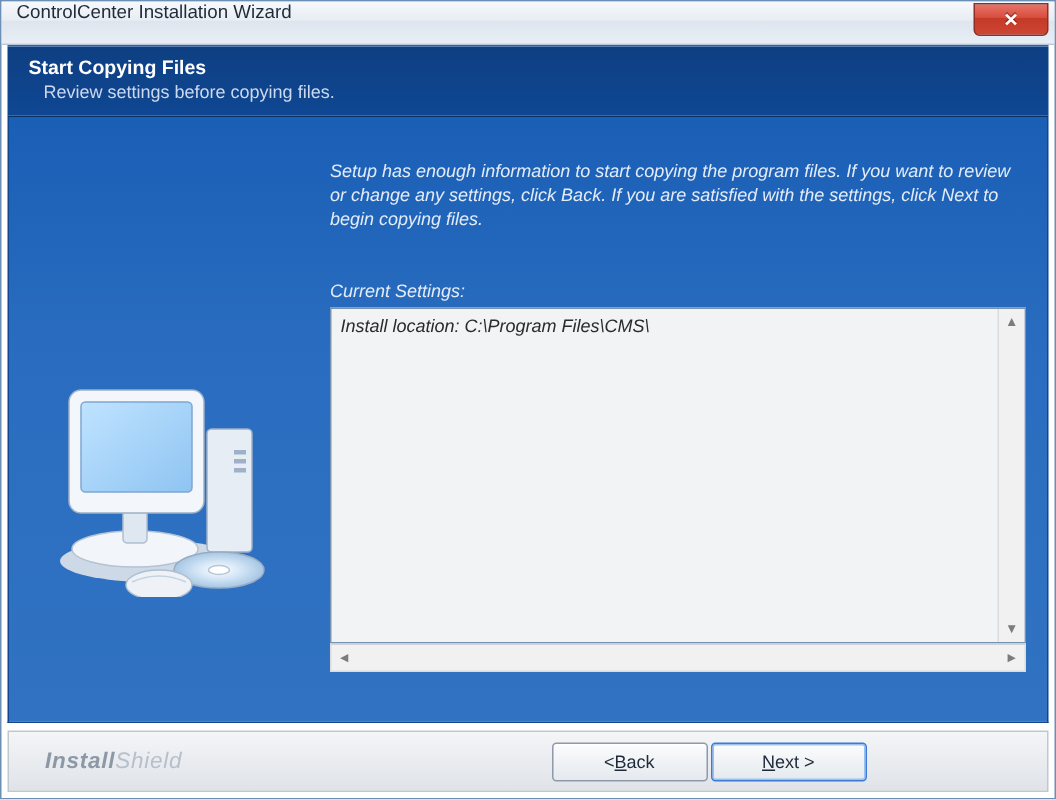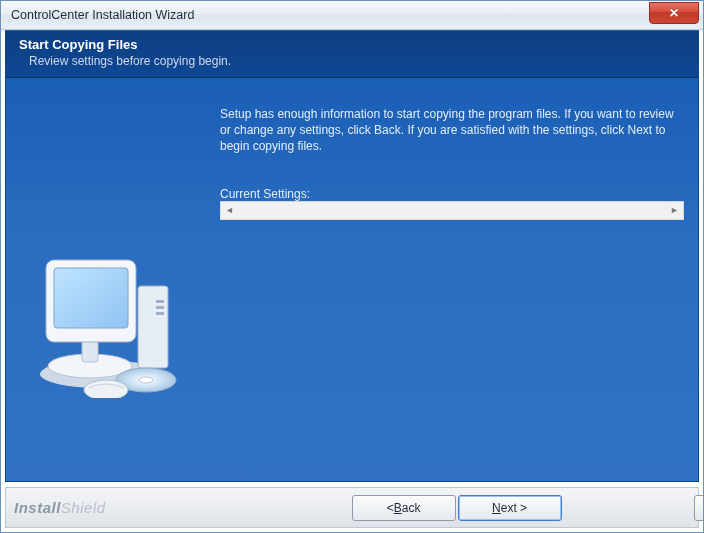--- a/index.html
+++ b/index.html
@@ -1,20 +1,20 @@
 <!DOCTYPE html>
 <html><head>
 <meta charset="utf-8">
 <style>
   html,body{margin:0;padding:0;font-family:"Segoe UI",Tahoma,sans-serif;font-size:12px;background:#fff;}
   .window{width:704px;height:533px;position:relative;background:#fff;border:1px solid #6b8fb5;box-sizing:border-box;overflow:hidden;}
 
   
   .titlebar{height:28px;background:linear-gradient(to bottom,#f6f9fc 0%,#e8edf3 45%,#dde5ee 46%,#e9eef5 100%);
-    border-bottom:1px solid #b8c9dc;display:flex;align-items:center;position:relative;}
+    border-bottom:1px solid #b8c9dc;display:flex;position:relative;}
   .titlebar .title{padding-left:10px;color:#1f2b3a;font-size:12.5px;}
   .close-btn{position:absolute;right:4px;top:1px;width:48px;height:20px;border-radius:0 0 4px 4px;
     background:linear-gradient(to bottom,#e67469 0%,#d84c3b 45%,#c33a29 46%,#cf4534 100%);
     border:1px solid #8f2e22;display:flex;align-items:center;justify-content:center;cursor:pointer;}
   .close-x{color:#fff;font-weight:bold;font-size:12px;line-height:1;text-shadow:0 -1px 0 rgba(0,0,0,.3);}
 
   
   .header-band{height:48px;background:linear-gradient(to bottom,#0e3f82 0%,#0f4793 100%);
     border-top:1px solid #2b5fa8;border-bottom:1px solid #0a2f63;padding:6px 14px 4px;box-sizing:border-box;color:#fff;
     margin:0 4px 0;}
@@ -22,37 +22,37 @@
   .header-band .h2{font-size:12px;color:#cdd9ec;padding-left:10px;margin-top:2px;}
 
   
   .main{position:relative;height:404px;margin:0 4px;
     background:linear-gradient(to bottom,#1a5fb6 0%,#2a6dc0 40%,#3172c2 100%);
     border:1px solid #11468f;border-top:none;box-sizing:border-box;}
   .sidebar{position:absolute;left:0;top:0;bottom:0;width:214px;}
   .clip{position:absolute;left:22px;top:130px;width:170px;height:190px;}
   .clip svg{width:100%;height:100%;}
 
-  .content{position:absolute;left:214px;right:14px;top:28px;bottom:16px;color:#e3ecf8;}
+  .content{position:absolute;left:214px;right:14px;top:28px;bottom:16px;color:#e3ecf8;font-style:italic;}
   .intro{font-size:12px;line-height:1.35;color:#e3ecf8;}
   .cs-label{margin-top:32px;font-size:12px;color:#e3ecf8;}
   .settings-box{margin-top:4px;height:222px;background:#f2f3f4;border:1px solid #7893b2;position:relative;overflow:hidden;}
   .settings-text{position:absolute;left:6px;right:18px;top:4px;color:#2b2b2b;font-size:12px;}
   .sb-vert{position:absolute;right:0;top:0;bottom:0;width:17px;background:#f1f1f1;border-left:1px solid #dcdcdc;}
   .sb-vert .arrow{position:absolute;left:0;width:17px;height:17px;display:flex;align-items:center;justify-content:center;color:#7c7c7c;font-size:9px;}
   .sb-vert .up{top:0;} .sb-vert .down{bottom:0;}
   .sb-horz{margin-top:0;height:17px;background:#f1f1f1;border:1px solid #dcdcdc;border-top:1px solid #cfd4da;position:relative;}
   .sb-horz .arrow{position:absolute;top:0;width:17px;height:17px;display:flex;align-items:center;justify-content:center;color:#7c7c7c;font-size:9px;}
   .sb-horz .left{left:0;} .sb-horz .right{right:0;}
 
   
   .footer{position:absolute;left:4px;right:4px;bottom:4px;height:41px;
     background:linear-gradient(to bottom,#f4f5f7 0%,#dfe3e8 100%);
     border:1px solid #bfc7cf;box-sizing:border-box;display:flex;align-items:center;}
-  .brand{padding-left:8px;font-size:15px;font-style:italic;letter-spacing:0.5px;}
+  .brand{padding-left:24px;font-size:15px;font-style:italic;letter-spacing:0.5px;}
   .brand .b1{color:#8c98a6;font-weight:bold;}
   .brand .b2{color:#b6bfca;font-weight:normal;}
   .btns{margin-left:auto;display:flex;gap:0;align-items:center;padding-right:10px;}
   .btn{height:24px;min-width:82px;padding:0 10px;background:linear-gradient(to bottom,#fbfcfd,#e5e9ee);
     border:1px solid #8e9aa9;border-radius:3px;color:#1f2b3a;font-size:12px;display:flex;align-items:center;justify-content:center;
     cursor:pointer;box-shadow:inset 0 1px 0 #fff;text-decoration:none;}
   .btn u{text-decoration:underline;}
   .btn.primary{border:1px solid #3c7bd1;box-shadow:0 0 0 1px #9cc1f0 inset,inset 0 1px 0 #fff;}
   .spacer-small{width:2px;}
   .spacer-big{width:132px;}
@@ -65,21 +65,21 @@
 
   <div class="titlebar">
     <div class="title">ControlCenter Installation Wizard</div>
     <div class="close-btn">
       <span class="close-x">✕</span>
     </div>
   </div>
 
   <div class="header-band">
     <div class="h1">Start Copying Files</div>
-    <div class="h2">Review settings before copying begin.</div>
+    <div class="h2">Review settings before copying files.</div>
   </div>
 
   <div class="main">
     <div class="sidebar">
       <div class="clip">
         <svg viewBox="0 0 170 190">
 
           <ellipse cx="72" cy="166" rx="60" ry="14" fill="#d6dee8" opacity="0.95"></ellipse>
 
           <rect x="110" y="78" width="30" height="82" rx="3" fill="#e7edf4" stroke="#9fb1c6"></rect>
@@ -110,20 +110,27 @@
           <ellipse cx="78" cy="182" rx="22" ry="10" fill="#eef2f7" stroke="#aebfd1"></ellipse>
           <path d="M60 180 Q78 172 96 180" fill="none" stroke="#c6d1de"></path>
         </svg>
       </div>
     </div>
 
     <div class="content">
       <div class="intro">Setup has enough information to start copying the program files.  If you want to review or change any settings, click Back.  If you are satisfied with the settings, click Next to begin copying files.</div>
       <div class="cs-label">Current Settings:</div>
 
+      <div class="settings-box">
+        <div class="settings-text">Install location: C:\Program Files\CMS\</div>
+        <div class="sb-vert">
+          <div class="arrow up">▲</div>
+          <div class="arrow down">▼</div>
+        </div>
+      </div>
       <div class="sb-horz">
         <div class="arrow left">◄</div>
         <div class="arrow right">►</div>
       </div>
     </div>
   </div>
 
   <div class="footer">
     <div class="brand">
       <span class="b1">Install</span><span class="b2">Shield</span>

